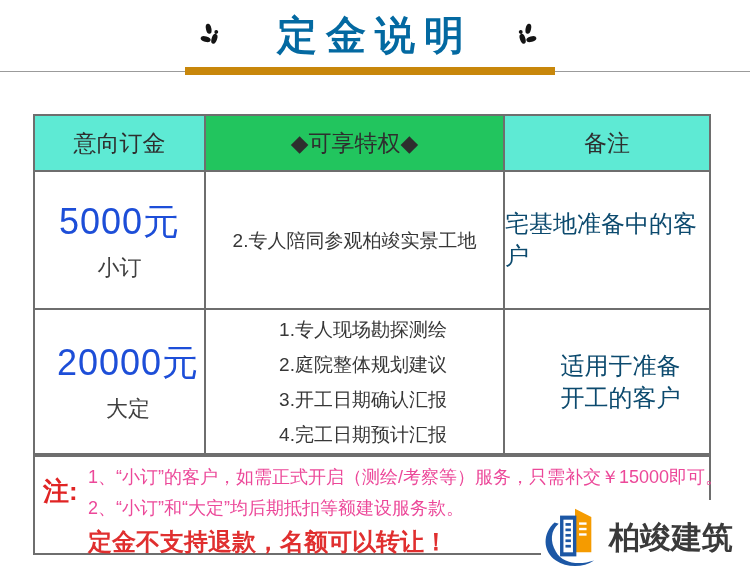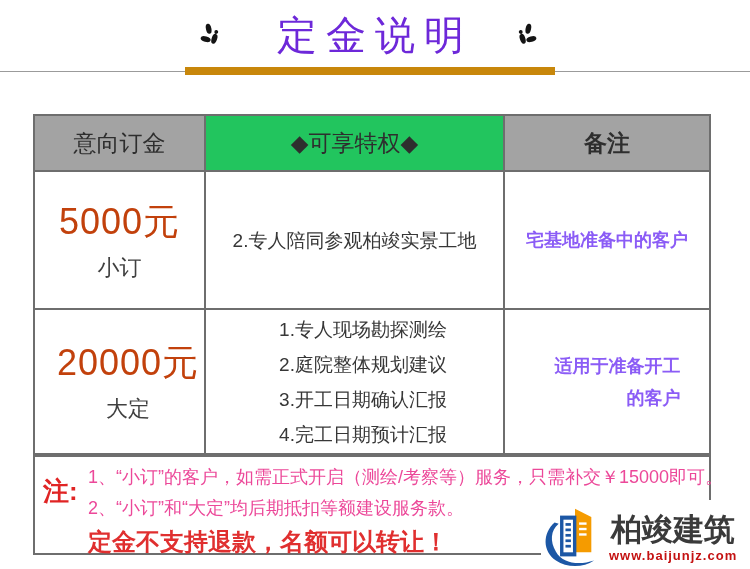--- a/index.html
+++ b/index.html
@@ -2,44 +2,44 @@
 <html><head>
 <meta charset="utf-8">
 <style>
   * { margin:0; padding:0; box-sizing:border-box; }
   html,body { background:#ffffff; }
   body { font-family:"Liberation Sans","DejaVu Sans",sans-serif; color:#333; }
   .canvas { position:relative; width:750px; height:569px; background:#fff; overflow:hidden; margin:0 auto; }
 
   
   .page-title { position:absolute; top:8px; left:0; width:100%; text-align:center;
-    font-size:40px; font-weight:normal; color:#6d28d9; letter-spacing:9px; }
+    font-size:40px; font-weight:bold; color:#0369a1; letter-spacing:9px; }
   .decor { position:absolute; top:21px; width:22px; height:28px; }
   .decor-left  { left:199px; }
   .decor-right { left:516px; transform:scaleX(-1); }
   .divider-line { position:absolute; top:71px; left:0; width:750px; height:1px; background:#9b9b9b; }
   .gold-bar { position:absolute; top:67px; left:185px; width:370px; height:8px; background:#c8870b; z-index:2; }
 
   
   .deposit-table { position:absolute; left:33px; top:114px; width:678px; height:341px;
     border:2px solid #6e6e6e; display:grid;
     grid-template-columns:171px 299px 204px;
     grid-template-rows:56px 138px 143px; }
   .cell { border-right:2px solid #6e6e6e; border-bottom:2px solid #6e6e6e;
     display:flex; flex-direction:column; align-items:center; justify-content:center; }
-  .cell.last-col { border-right:none;font-weight:bold; }
+  .cell.last-col { border-right:none; }
   .cell.last-row { border-bottom:none;margin-left:17px; }
   .hdr { font-size:23px; font-weight:500; color:#2e2e2e; }
-  .hdr-gray  { background:#a3a3a3; }
+  .hdr-gray  { background:#5eead4; }
   .hdr-cream { background:#22c55e; }
-  .amount { font-size:36px; color:#c2410c; letter-spacing:1px; }
+  .amount { font-size:36px; color:#1d4ed8; letter-spacing:1px; }
   .tier { font-size:22px; color:#404040; margin-top:6px; }
   .priv-list { list-style:none; text-align:left; font-size:19px; color:#373737; }
   .priv-list li { line-height:35px; }
-  .remark { font-size:18px; color:#8b5cf6; line-height:32px; }
+  .remark { font-size:24px; color:#0c4a6e; line-height:32px; }
   .remark-wrap { width:130px; text-align:right; }
 
   
   .note-box { position:absolute; left:33px; top:455px; width:678px; height:100px;
     border:2px solid #6e6e6e; background:#fff; }
   .note-label { position:absolute; left:8px; top:17px; font-size:26px; font-weight:bold; color:#e02424; }
   .note-lines { position:absolute; left:53px; top:5px; width:615px; }
   .note-line { font-size:18px; color:#ec4899; line-height:31px; white-space:nowrap; }
   .note-highlight { font-size:24px; font-weight:bold; color:#e02f2f; margin-top:2px; white-space:nowrap; }
 
@@ -137,17 +137,16 @@
         <rect x="36" y="31" width="8" height="4"></rect>
         <rect x="36" y="39" width="8" height="4"></rect>
         <rect x="36" y="47" width="8" height="4"></rect>
         <rect x="36" y="55" width="8" height="4"></rect>
         <rect x="36" y="63" width="8" height="4"></rect>
       </g>
       <path d="M20 30 C 2 46 2 72 22 86 C 38 97 62 97 78 86 C 54 94 31 89 22 73 C 13 58 14 42 26 32 Z" fill="#1c57a5"></path>
     </svg>
     <div class="logo-text-col">
       <div class="logo-name">柏竣建筑</div>
-      <div class="logo-site">www.baijunjz.com</div>
     </div>
   </div>
 
 </div>
 
 </body></html>

